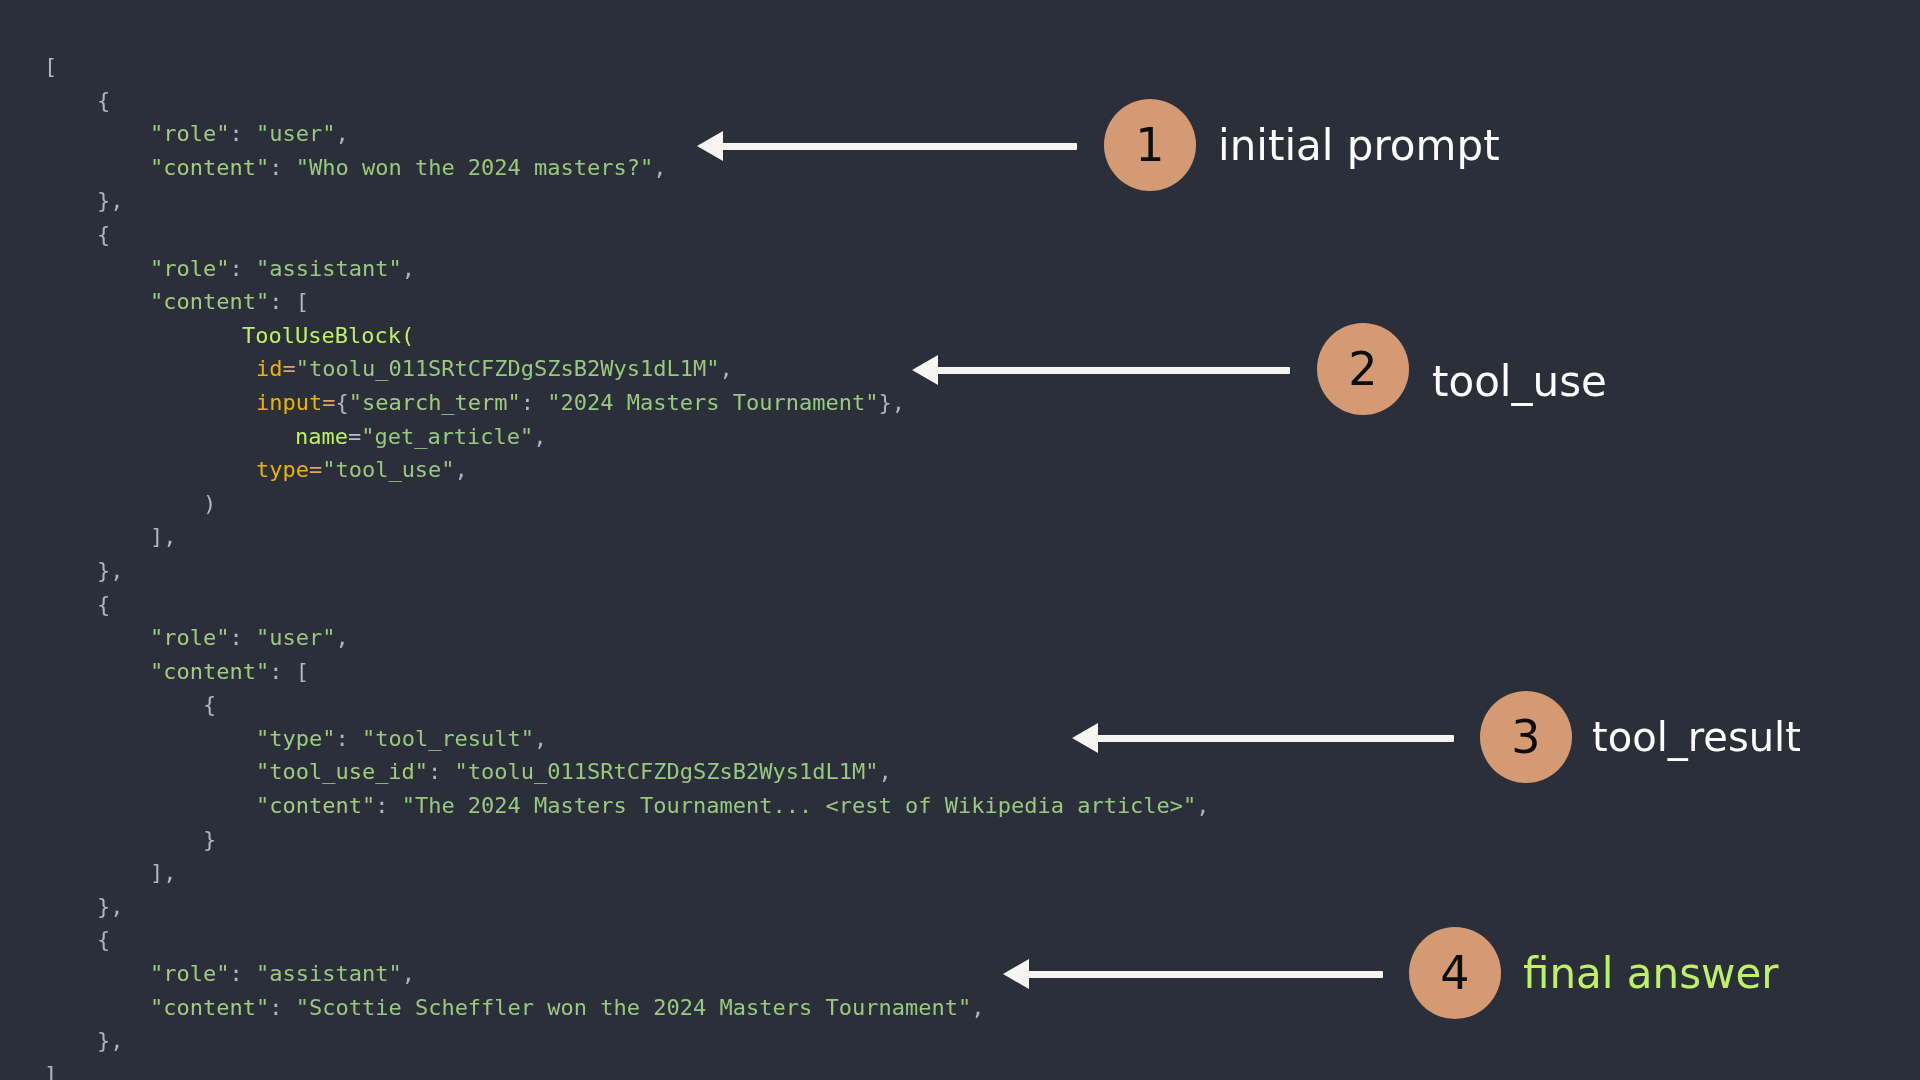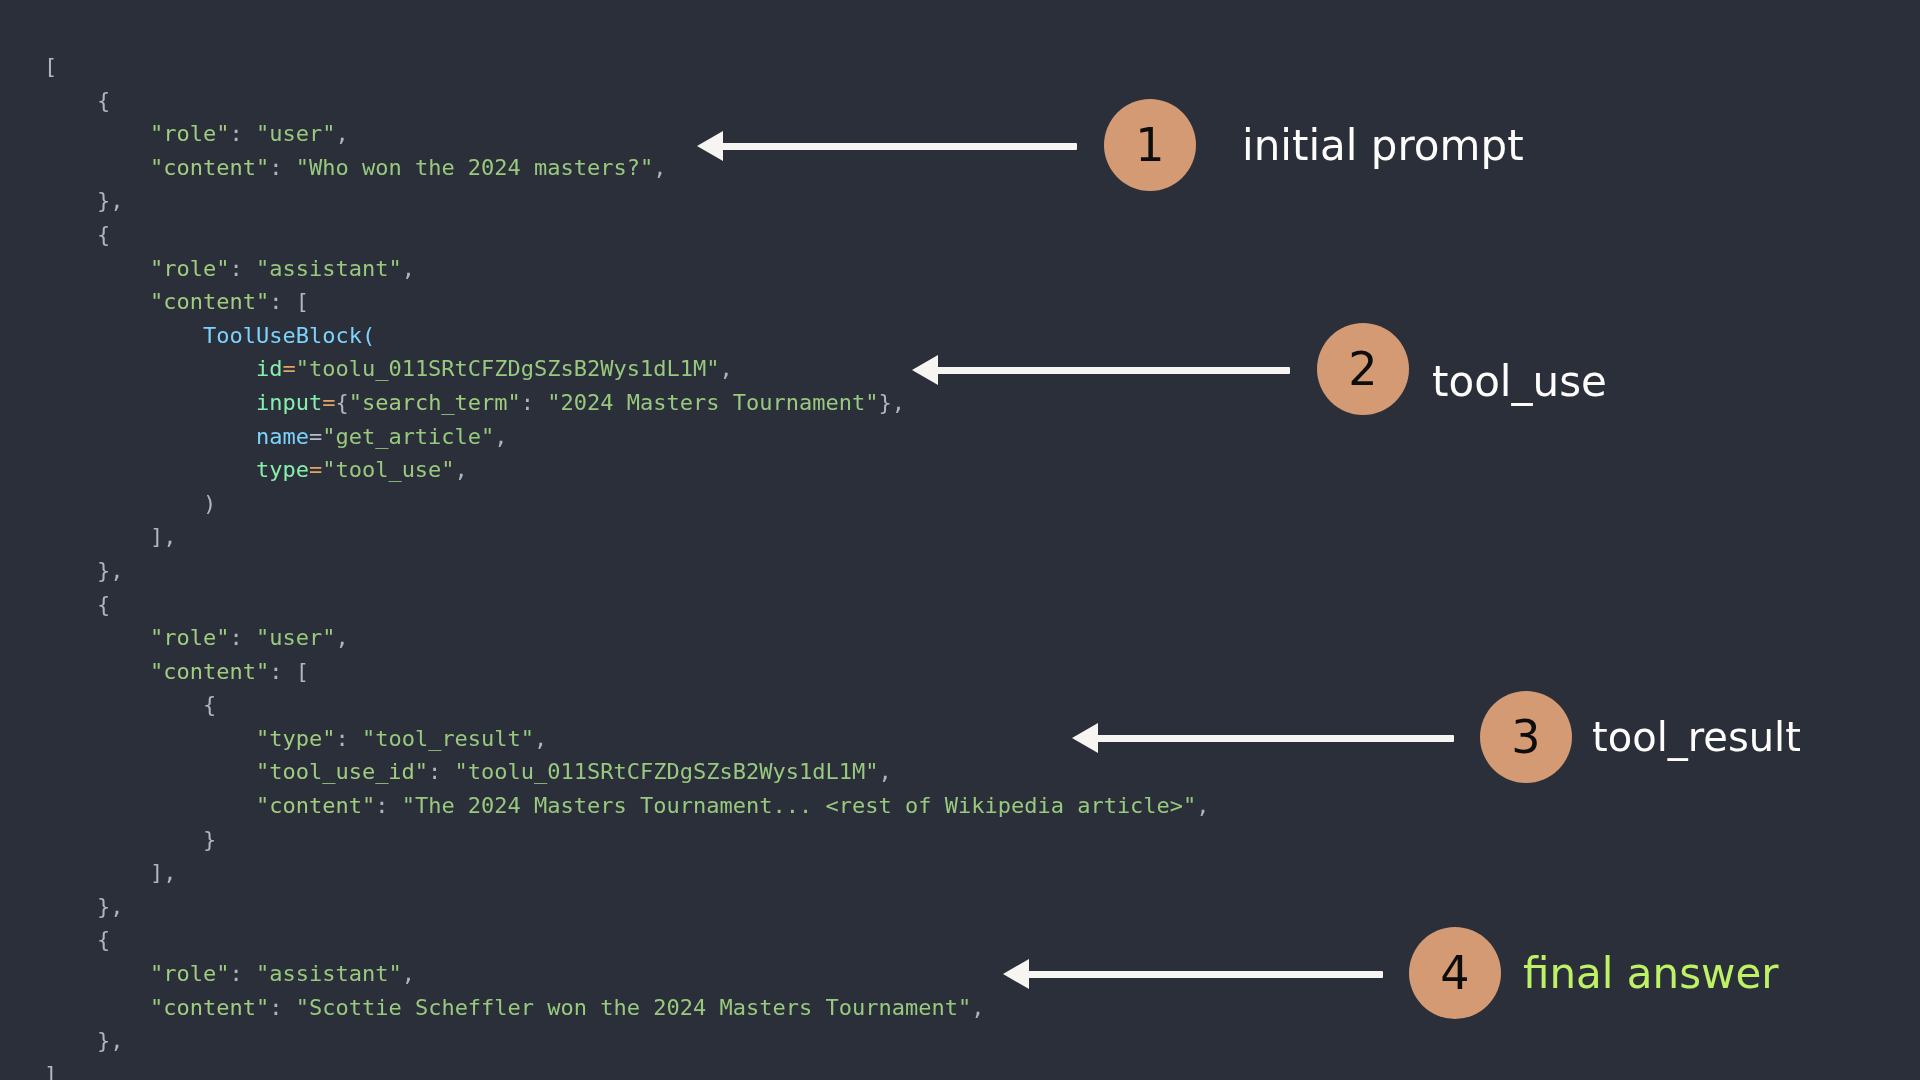--- a/index.html
+++ b/index.html
@@ -25,22 +25,22 @@
     font-family: "DejaVu Sans Mono", "Liberation Mono", monospace;
     font-size: 22px;
     line-height: 33.6px;
     white-space: pre;
     letter-spacing: 0px;
   }
   .ln { display: block; height: 33.6px; }
   .pun  { color: #aeb6c2; }          
   .str  { color: #98c97e; }          
   .key  { color: #9fcc7e; }          
-  .kw   { color: #86efac; }          
-  .nm   { color: #7dd3fc; }          
+  .kw   { color: #eab308; }          
+  .nm   { color: #bef264; margin-left: 39px; }          
   .eq   { color: #e0a562; }          
   .eqg  { color: #b6bdc8; }
   .arrow {
     position: absolute;
     height: 0;
     display: flex;
     align-items: center;
   }
   .arrow-line {
     height: 7px;
@@ -80,21 +80,21 @@
 <div id="stage" style="background: rgb(43, 47, 58);">
 
   <pre id="code"><span class="ln"><span class="pun"></span><span class="pun">[</span></span><span class="ln"><span class="pun">    </span><span class="pun">{</span></span><span class="ln"><span class="pun">        </span><span class="key">"role"</span><span class="pun">: </span><span class="str">"user"</span><span class="pun">,</span></span><span class="ln"><span class="pun">        </span><span class="key">"content"</span><span class="pun">: </span><span class="str">"Who won the 2024 masters?"</span><span class="pun">,</span></span><span class="ln"><span class="pun">    </span><span class="pun">},</span></span><span class="ln"><span class="pun">    </span><span class="pun">{</span></span><span class="ln"><span class="pun">        </span><span class="key">"role"</span><span class="pun">: </span><span class="str">"assistant"</span><span class="pun">,</span></span><span class="ln"><span class="pun">        </span><span class="key">"content"</span><span class="pun">: </span><span class="pun">[</span></span><span class="ln"><span class="pun">            </span><span class="nm">ToolUseBlock(</span></span><span class="ln"><span class="pun">                </span><span class="kw">id</span><span class="eq">=</span><span class="str">"toolu_011SRtCFZDgSZsB2Wys1dL1M"</span><span class="pun">,</span></span><span class="ln"><span class="pun">                </span><span class="kw">input</span><span class="eq">=</span><span class="pun">{</span><span class="key">"search_term"</span><span class="pun">: </span><span class="str">"2024 Masters Tournament"</span><span class="pun">},</span></span><span class="ln"><span class="pun">                </span><span class="nm">name</span><span class="eqg">=</span><span class="str">"get_article"</span><span class="pun">,</span></span><span class="ln"><span class="pun">                </span><span class="kw">type</span><span class="eq">=</span><span class="str">"tool_use"</span><span class="pun">,</span></span><span class="ln"><span class="pun">            </span><span class="pun">)</span></span><span class="ln"><span class="pun">        </span><span class="pun">],</span></span><span class="ln"><span class="pun">    </span><span class="pun">},</span></span><span class="ln"><span class="pun">    </span><span class="pun">{</span></span><span class="ln"><span class="pun">        </span><span class="key">"role"</span><span class="pun">: </span><span class="str">"user"</span><span class="pun">,</span></span><span class="ln"><span class="pun">        </span><span class="key">"content"</span><span class="pun">: </span><span class="pun">[</span></span><span class="ln"><span class="pun">            </span><span class="pun">{</span></span><span class="ln"><span class="pun">                </span><span class="key">"type"</span><span class="pun">: </span><span class="str">"tool_result"</span><span class="pun">,</span></span><span class="ln"><span class="pun">                </span><span class="key">"tool_use_id"</span><span class="pun">: </span><span class="str">"toolu_011SRtCFZDgSZsB2Wys1dL1M"</span><span class="pun">,</span></span><span class="ln"><span class="pun">                </span><span class="key">"content"</span><span class="pun">: </span><span class="str">"The 2024 Masters Tournament... &lt;rest of Wikipedia article&gt;"</span><span class="pun">,</span></span><span class="ln"><span class="pun">            </span><span class="pun">}</span></span><span class="ln"><span class="pun">        </span><span class="pun">],</span></span><span class="ln"><span class="pun">    </span><span class="pun">},</span></span><span class="ln"><span class="pun">    </span><span class="pun">{</span></span><span class="ln"><span class="pun">        </span><span class="key">"role"</span><span class="pun">: </span><span class="str">"assistant"</span><span class="pun">,</span></span><span class="ln"><span class="pun">        </span><span class="key">"content"</span><span class="pun">: </span><span class="str">"Scottie Scheffler won the 2024 Masters Tournament"</span><span class="pun">,</span></span><span class="ln"><span class="pun">    </span><span class="pun">},</span></span><span class="ln"><span class="pun"></span><span class="pun">]</span></span></pre>
 
   <div id="annotation-layer">
       <div class="arrow" style="left: 697px; top: 146px; width: 380px;">
         <div class="arrow-head"></div>
         <div class="arrow-line" style="width: 355px;"></div>
       </div>
       <div class="badge" style="left: 1104px; top: 99px; width: 92px; height: 92px; font-size: 46px; background: rgb(211, 154, 116); color: rgb(13, 13, 13);">1</div>
-      <div class="calabel" style="left: 1218px; top: 145px; font-size: 42px; transform: translateY(-50%); color: rgb(253, 252, 250); margin-left: 24px;">initial prompt</div>
+      <div class="calabel" style="left: 1218px; top: 145px; font-size: 42px; transform: translateY(-50%); color: rgb(253, 252, 250);">initial prompt</div>
       <div class="arrow" style="left: 912px; top: 370px; width: 378px;">
         <div class="arrow-head"></div>
         <div class="arrow-line" style="width: 353px;"></div>
       </div>
       <div class="badge" style="left: 1317px; top: 323px; width: 92px; height: 92px; font-size: 46px; background: rgb(211, 154, 116); color: rgb(13, 13, 13);">2</div>
       <div class="calabel" style="left: 1432px; top: 381px; font-size: 42px; transform: translateY(-50%); color: rgb(253, 252, 250);">tool_use</div>
       <div class="arrow" style="left: 1072px; top: 738px; width: 382px;">
         <div class="arrow-head"></div>
         <div class="arrow-line" style="width: 357px;"></div>
       </div>

